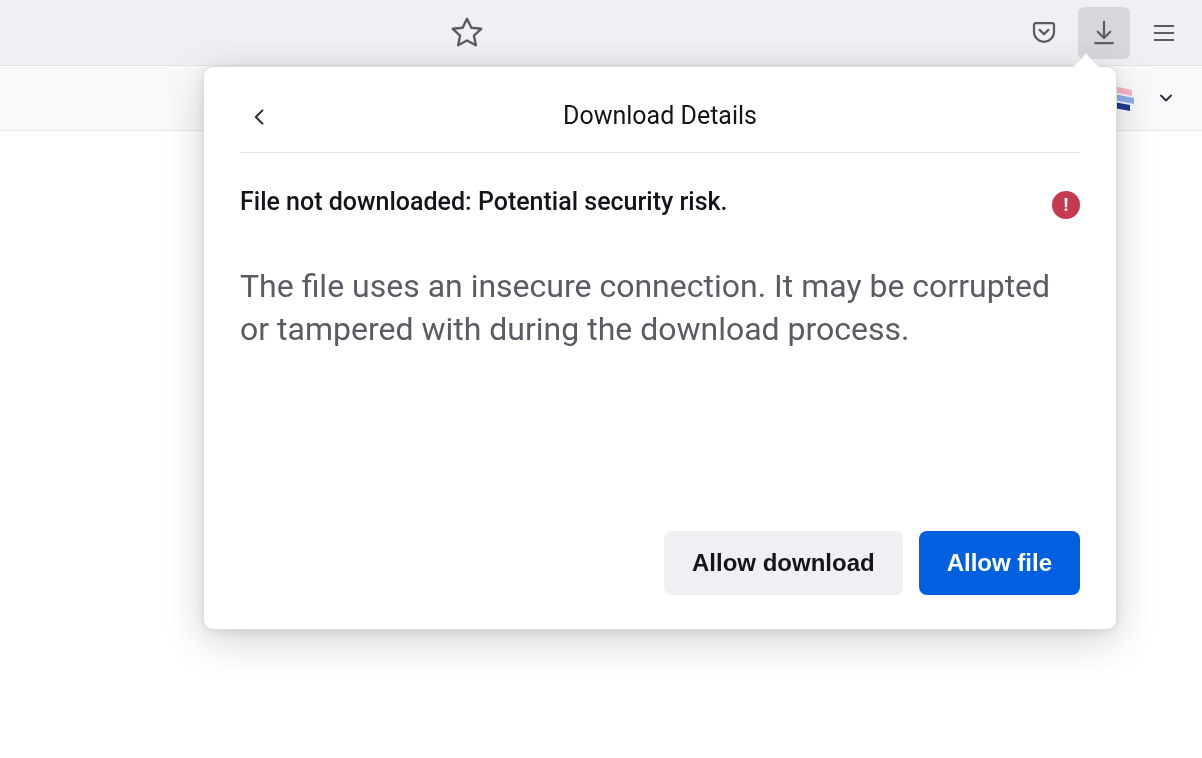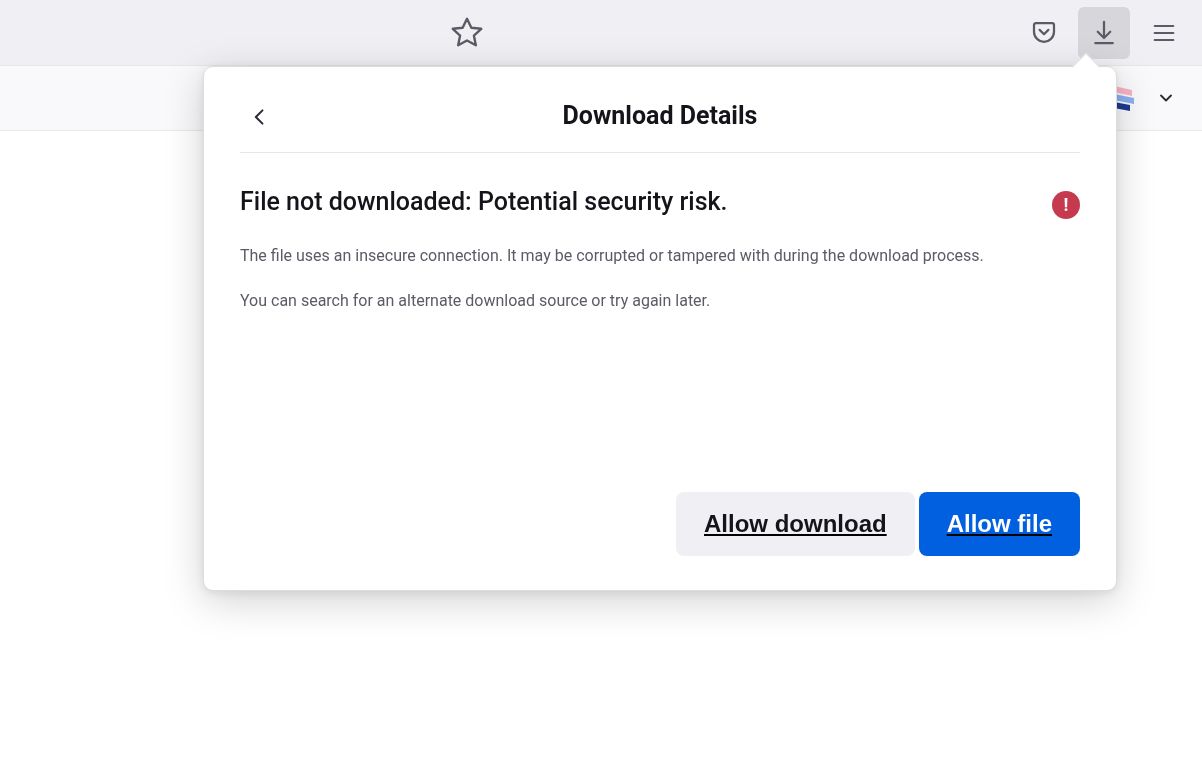--- a/index.html
+++ b/index.html
@@ -124,21 +124,21 @@
       width: 40px;
       height: 40px;
       display: flex;
       align-items: center;
       justify-content: center;
       color: #2b2a33;
       border-radius: 4px;
     }
     .panel-title {
       font-size: 25px;
-      font-weight: 700;
+      font-weight: 400;
       color: #15141a;
     }
 
     .warning-row {
       display: flex;
       align-items: flex-end;
       justify-content: space-between;
       gap: 16px;
     }
     .warning-heading {
@@ -157,33 +157,32 @@
       display: flex;
       align-items: center;
       justify-content: center;
       font-weight: 700;
       font-size: 18px;
       flex-shrink: 0;
       margin-top: 2px;
     }
 
     .body-text {
-      margin-top: 26px;
-      font-size: 16px;
+      margin-top: 46px;
+      font-size: 32px;
       line-height: 1.35;
       color: #5b5b66;
     }
     .body-text p + p { margin-top: 24px; }
 
     .button-row {
       display: flex;
       justify-content: flex-end;
-      gap: 4px;
+      gap: 16px;
       margin-top: 180px;
-      text-decoration: underline;
     }
     .btn {
       font-size: 24px;
       font-weight: 600;
       padding: 18px 28px;
       border-radius: 8px;
       border: none;
       cursor: pointer;
     }
     .btn-secondary {
@@ -258,20 +257,19 @@
     <div class="panel-title">Download Details</div>
   </div>
 
   <div class="warning-row">
     <div class="warning-heading">File not downloaded: Potential security risk.</div>
     <div class="warn-badge">!</div>
   </div>
 
   <div class="body-text">
     <p>The file uses an insecure connection. It may be corrupted or tampered with during the download process.</p>
-    <p>You can search for an alternate download source or try again later.</p>
   </div>
 
   <div class="button-row">
     <button class="btn btn-secondary">Allow download</button>
     <button class="btn btn-primary">Allow file</button>
   </div>
 </div>
 
 </body></html>

